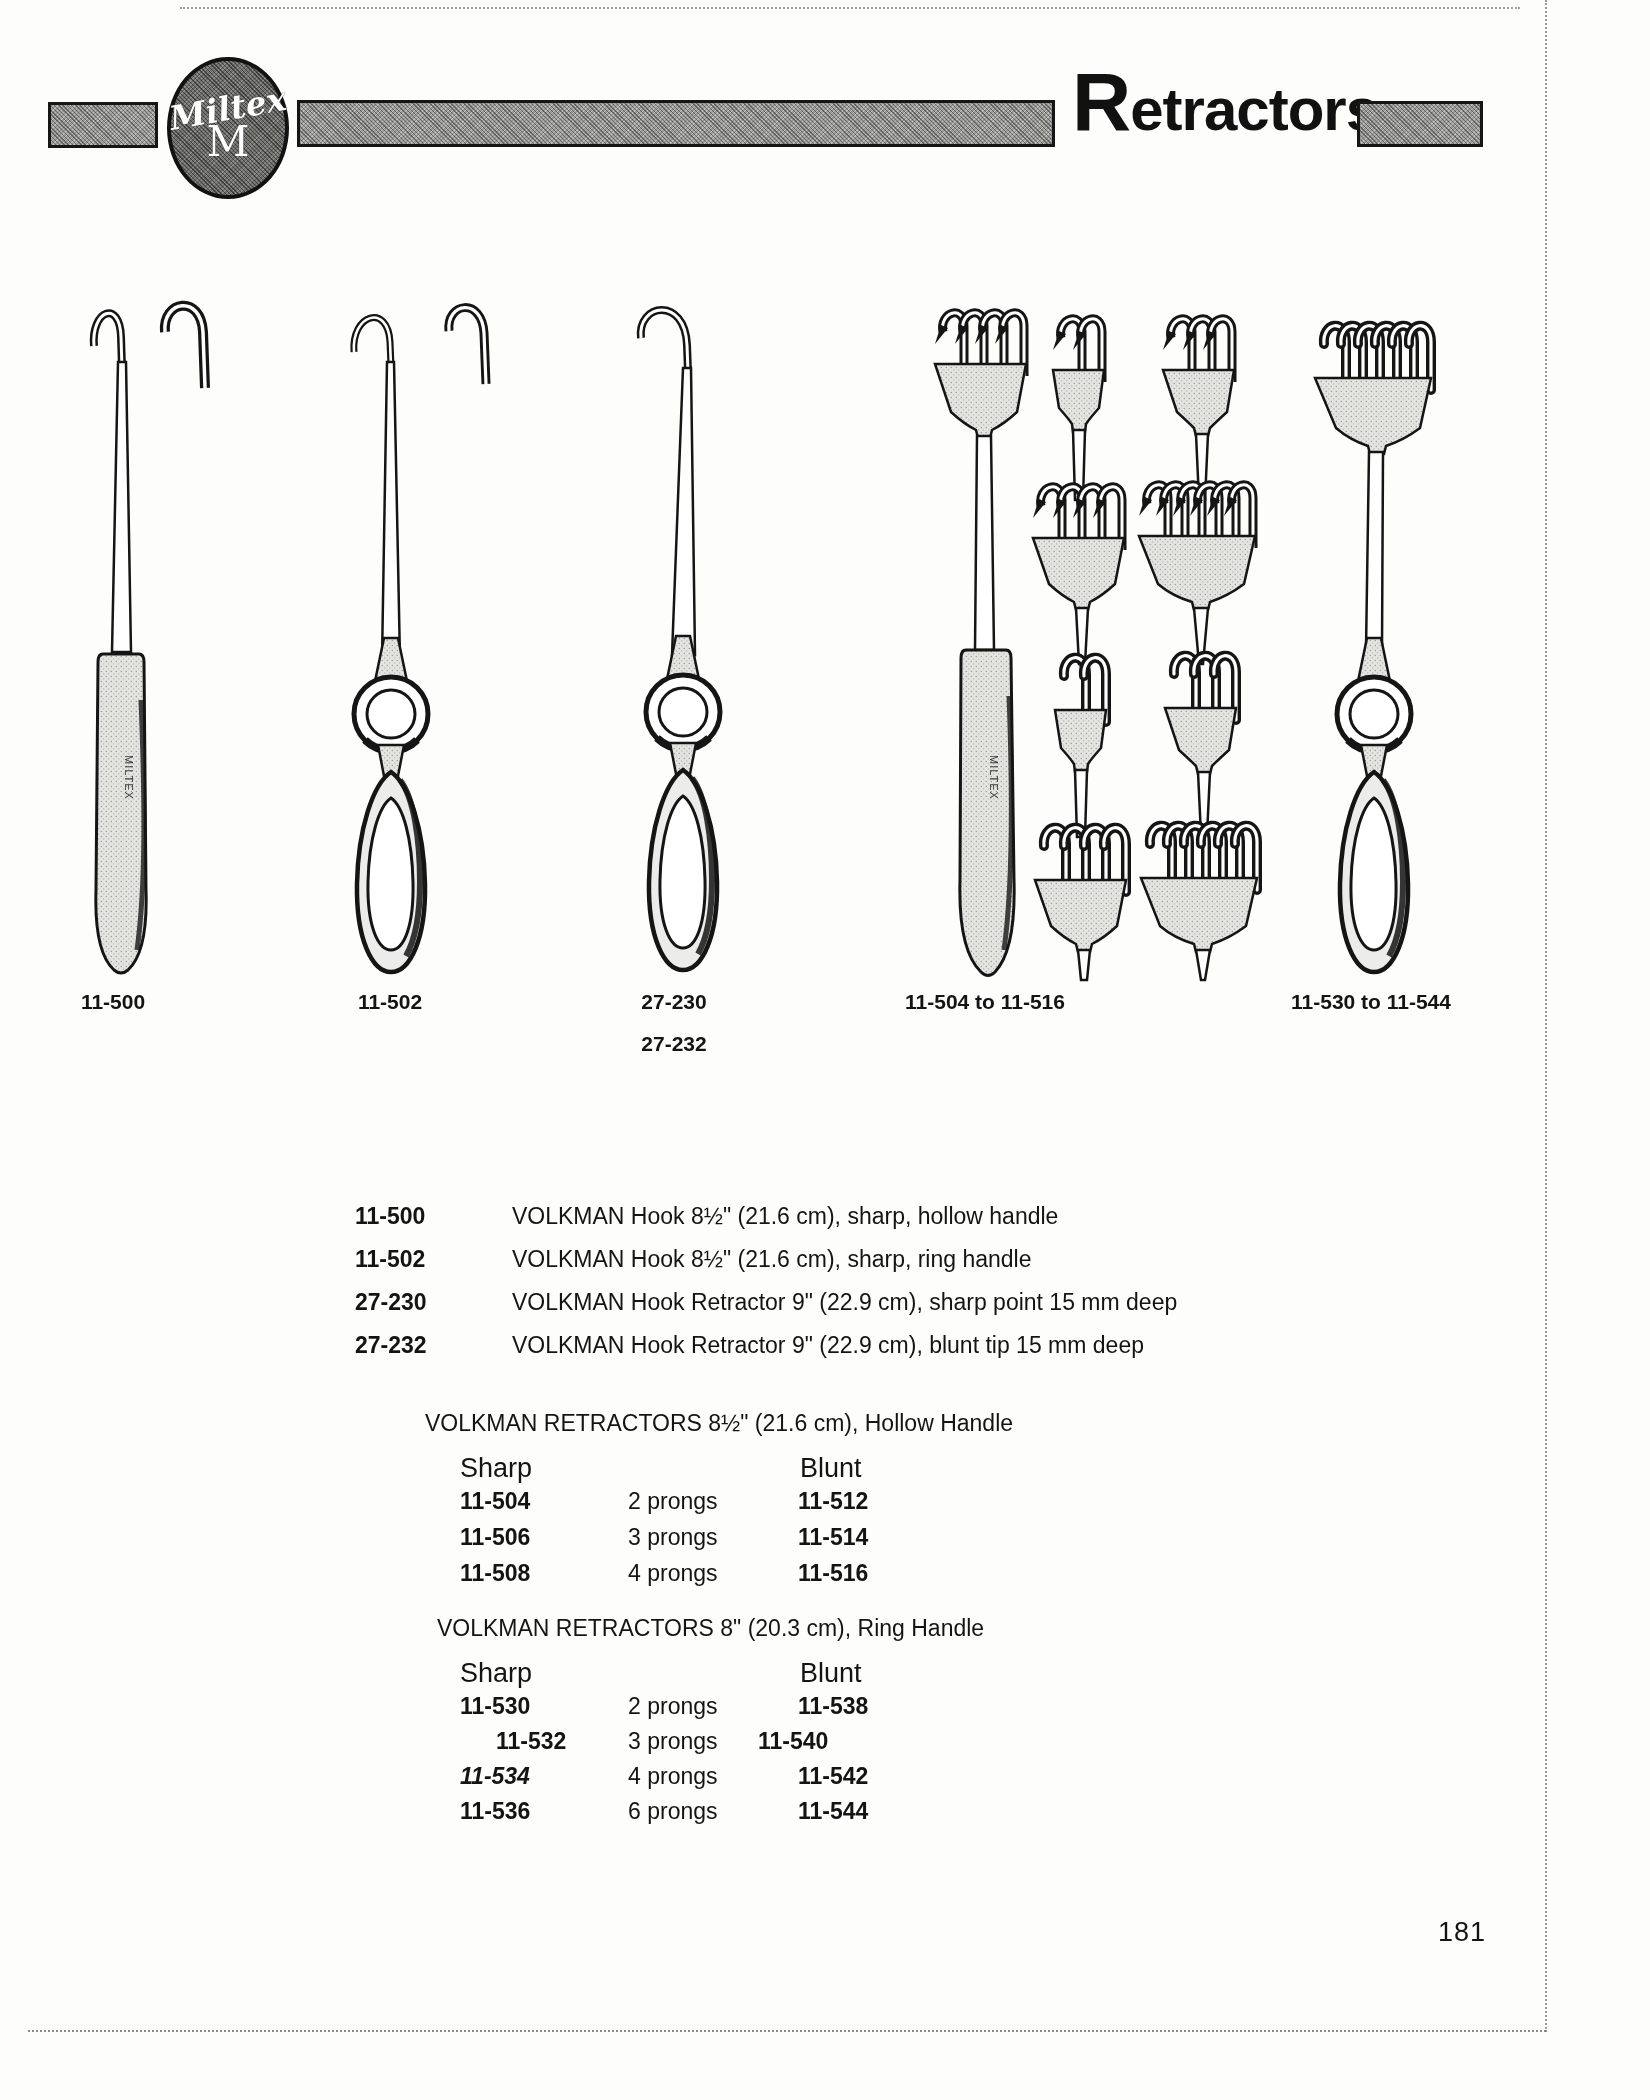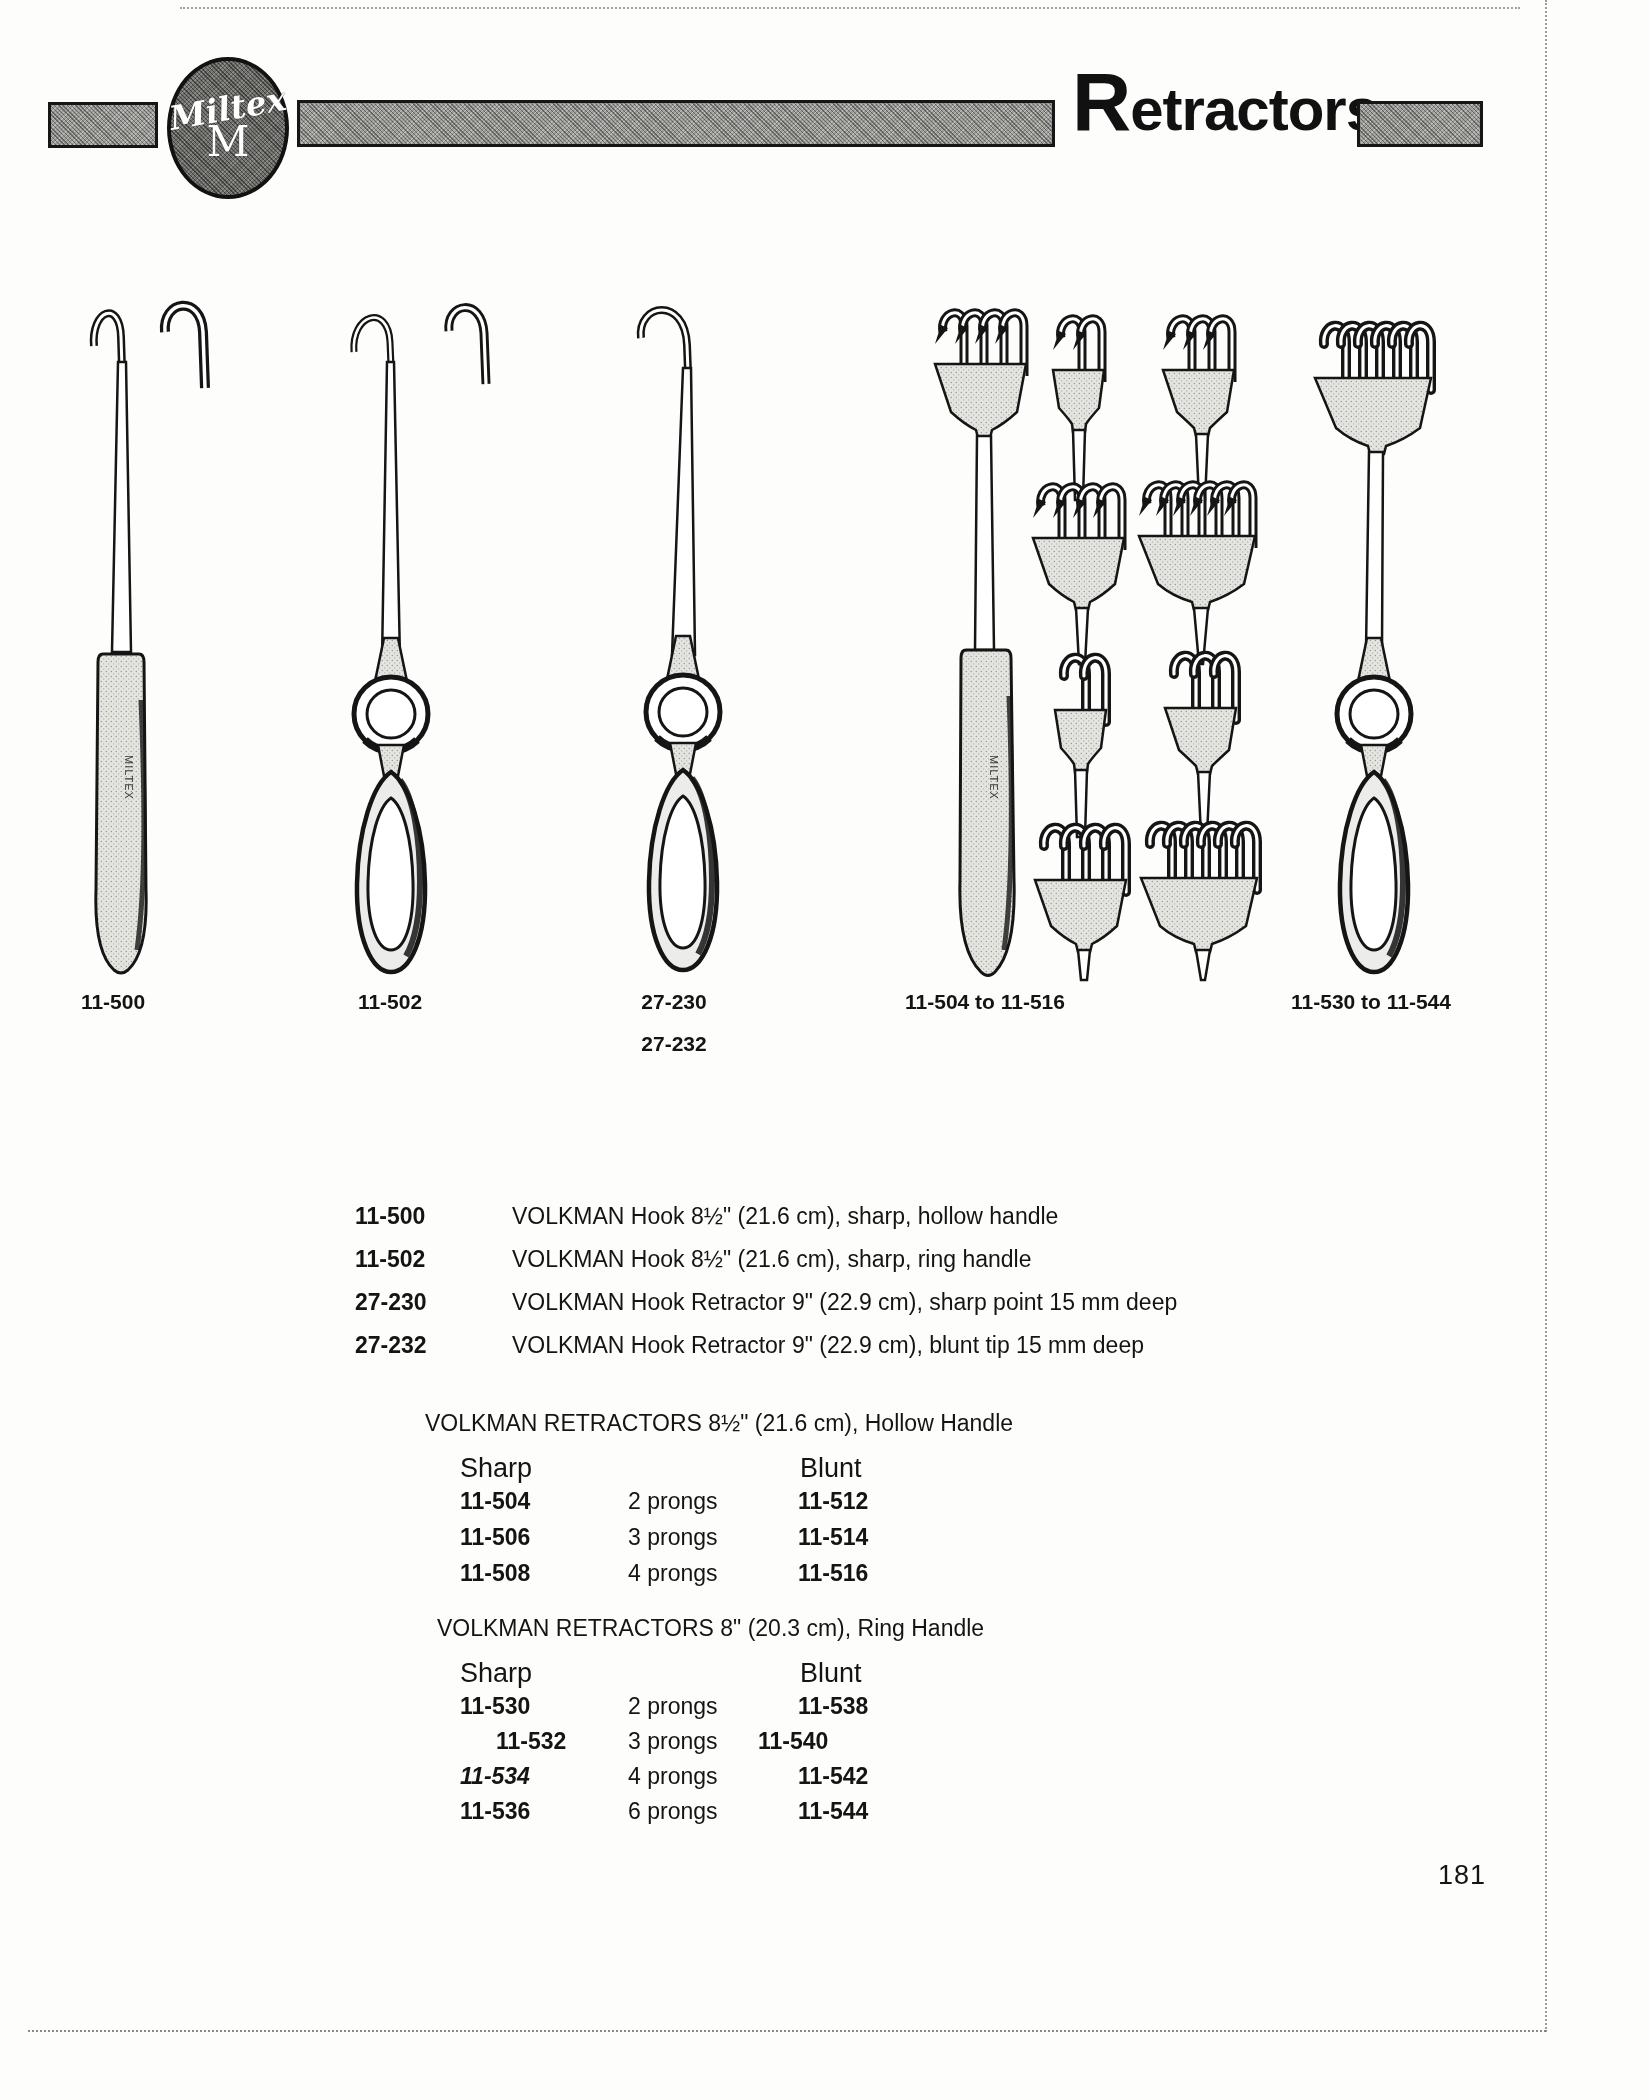--- a/index.html
+++ b/index.html
@@ -38,21 +38,21 @@
         letter-spacing:0;white-space:nowrap;}
   
   .cat-item{position:absolute;white-space:nowrap;font-size:23px;}
   .cat-code{position:absolute;left:355px;font-weight:bold;}
   .cat-desc{position:absolute;left:512px;}
   
   .tbl-title{position:absolute;font-size:23px;white-space:nowrap;}
   .col-head{position:absolute;font-size:27px;}
   .cell{position:absolute;font-size:23px;white-space:nowrap;}
   .b{font-weight:bold;}
-  .page-number{position:absolute;left:1438px;top:1860px;font-size:27px;letter-spacing:1px;}
+  .page-number{position:absolute;left:1438px;top:1917px;font-size:27px;letter-spacing:1px;}
   svg.art{position:absolute;left:0;top:0;width:1650px;height:2100px;pointer-events:none;}
   .engrave{font-family:"Liberation Sans",sans-serif;font-size:11px;fill:#3a3a3a;letter-spacing:1px;}
 </style>
 </head>
 <body>
 
 <div class="page">
 
   <div class="dot-top"></div>
   <div class="dot-right"></div>

